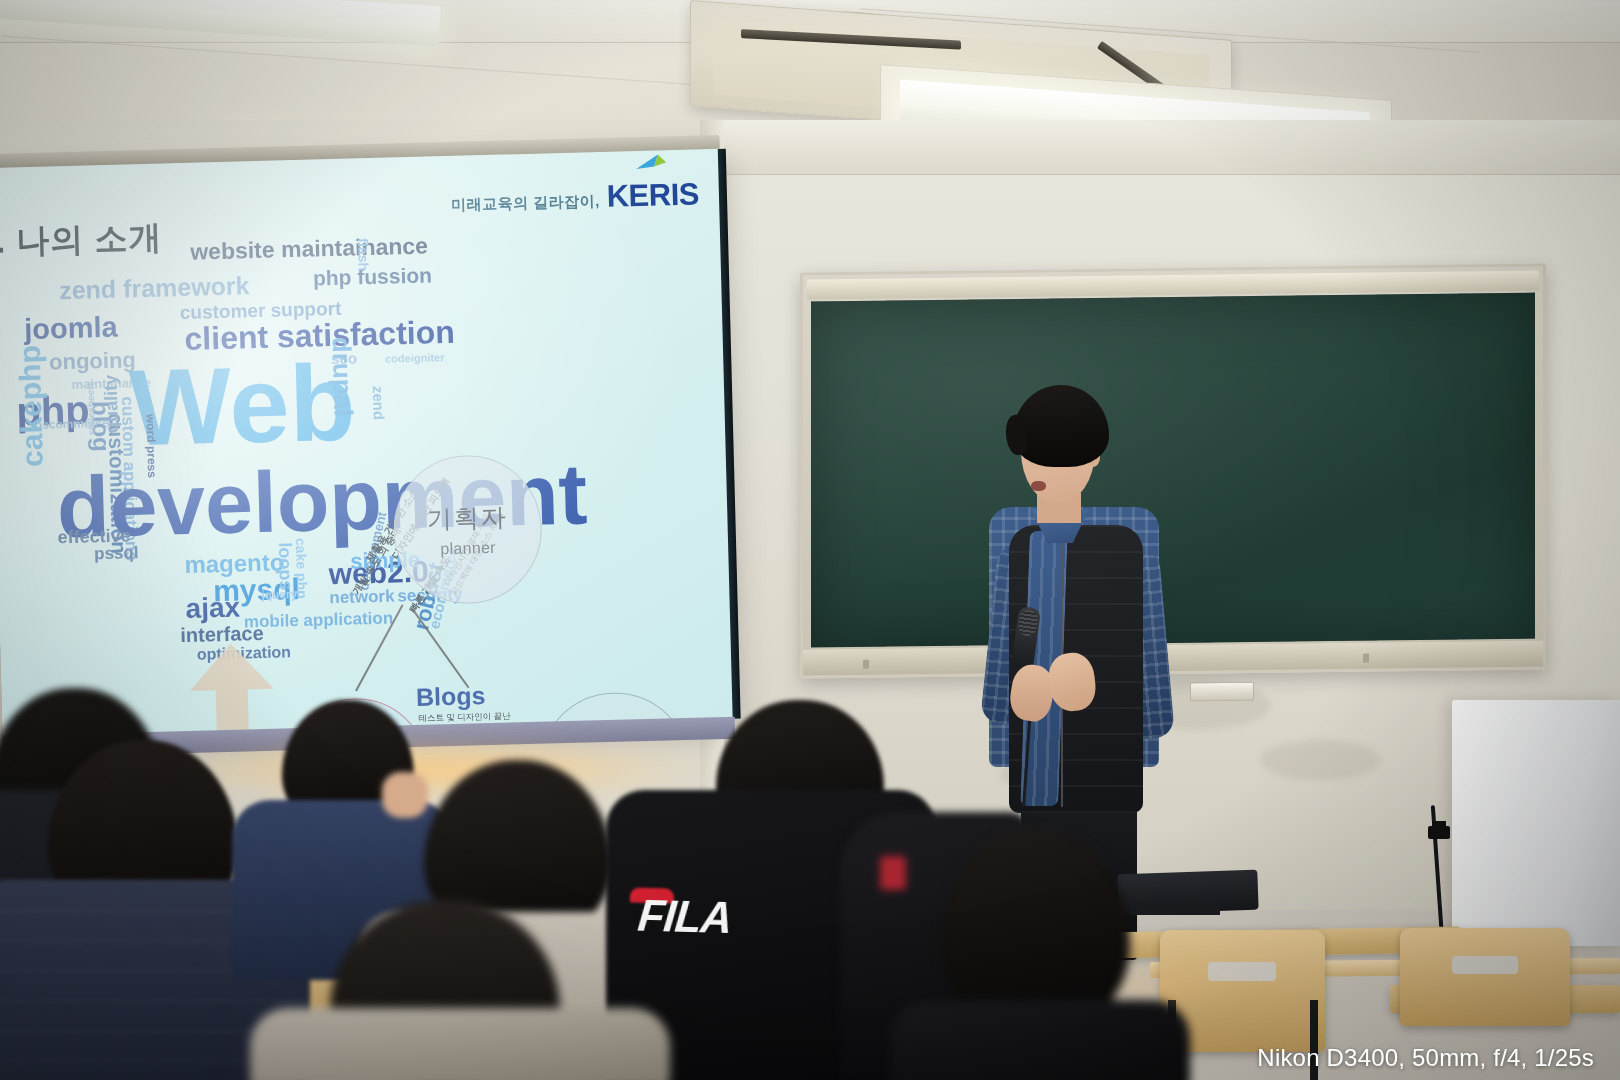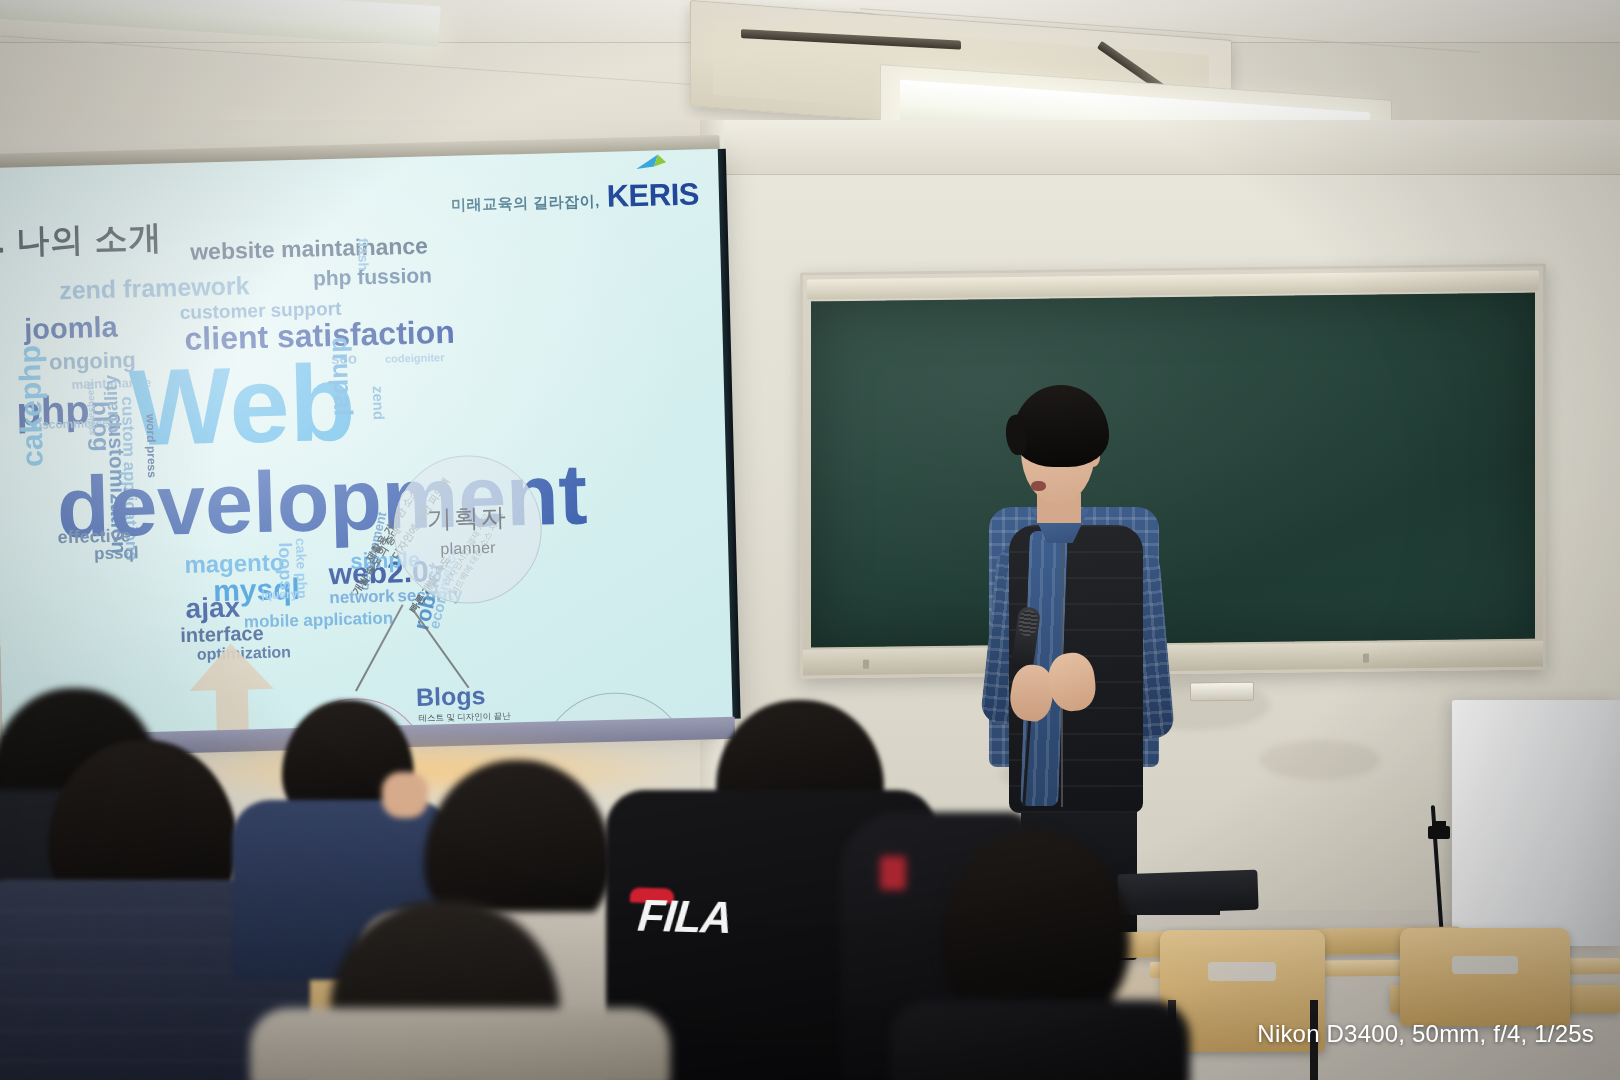--- a/index.html
+++ b/index.html
@@ -223,21 +223,21 @@
 
   
   .vignette{position:absolute;left:0;top:0;width:100%;height:100%;pointer-events:none;
     background:radial-gradient(ellipse at 50% 45%,rgba(0,0,0,0) 52%,rgba(0,0,0,.30) 100%);}
   .warmlight{position:absolute;left:150px;top:735px;width:560px;height:70px;
     background:radial-gradient(ellipse at 50% 50%,rgba(255,196,104,.72),transparent 70%);
     filter:blur(9px);pointer-events:none;}
   .warmlight2{position:absolute;left:1000px;top:955px;width:260px;height:60px;
     background:radial-gradient(ellipse,rgba(255,206,130,.35),transparent 70%);filter:blur(10px);}
 
-  .exif{position:absolute;right:26px;bottom:32px;color:#fff;font-size:24px;
+  .exif{position:absolute;right:26px;bottom:8px;color:#fff;font-size:24px;
     letter-spacing:.2px;text-shadow:0 1px 4px rgba(0,0,0,.55);text-align:right;}
 </style>
 </head>
 <body>
 
 <div id="scene">
 
   <div class="ceiling">
     <div class="ceiling-slab"></div>
     <div class="ceil-seam" style="left:0;top:60px;width:700px;transform:rotate(4deg);"></div>

